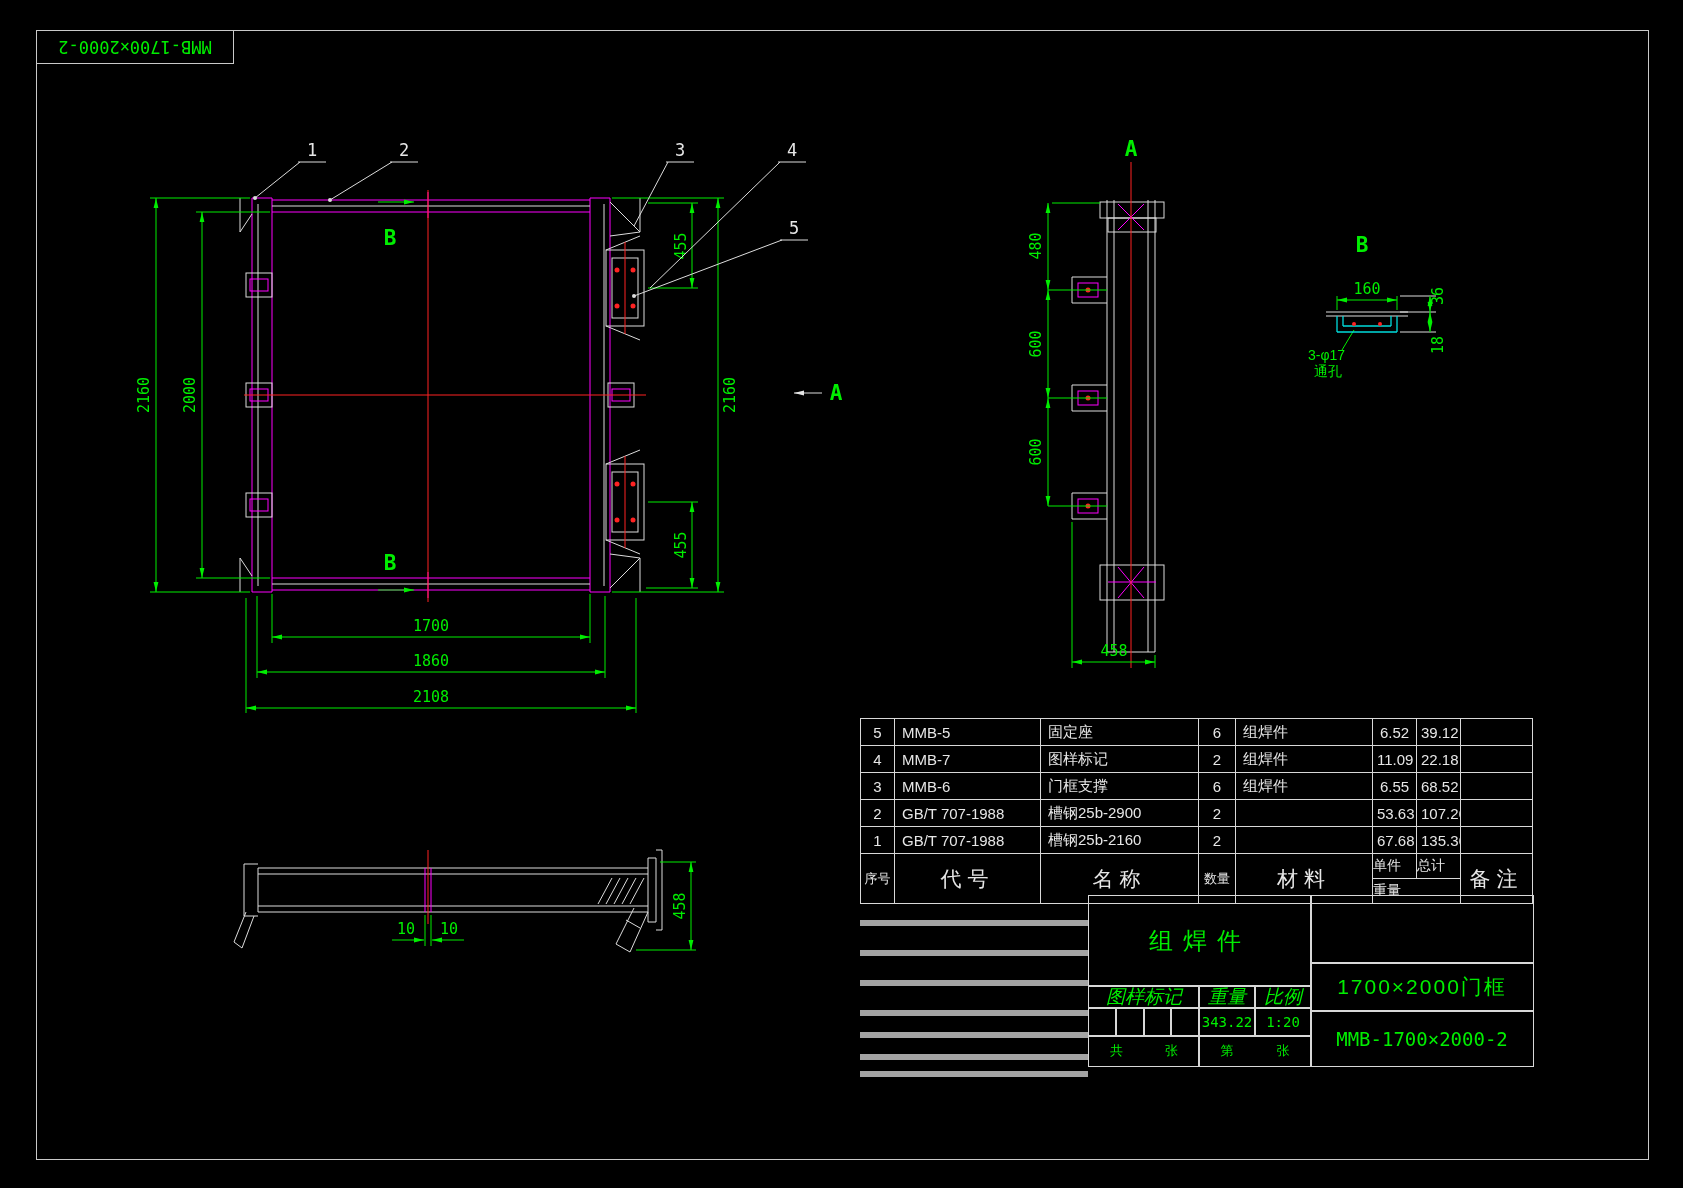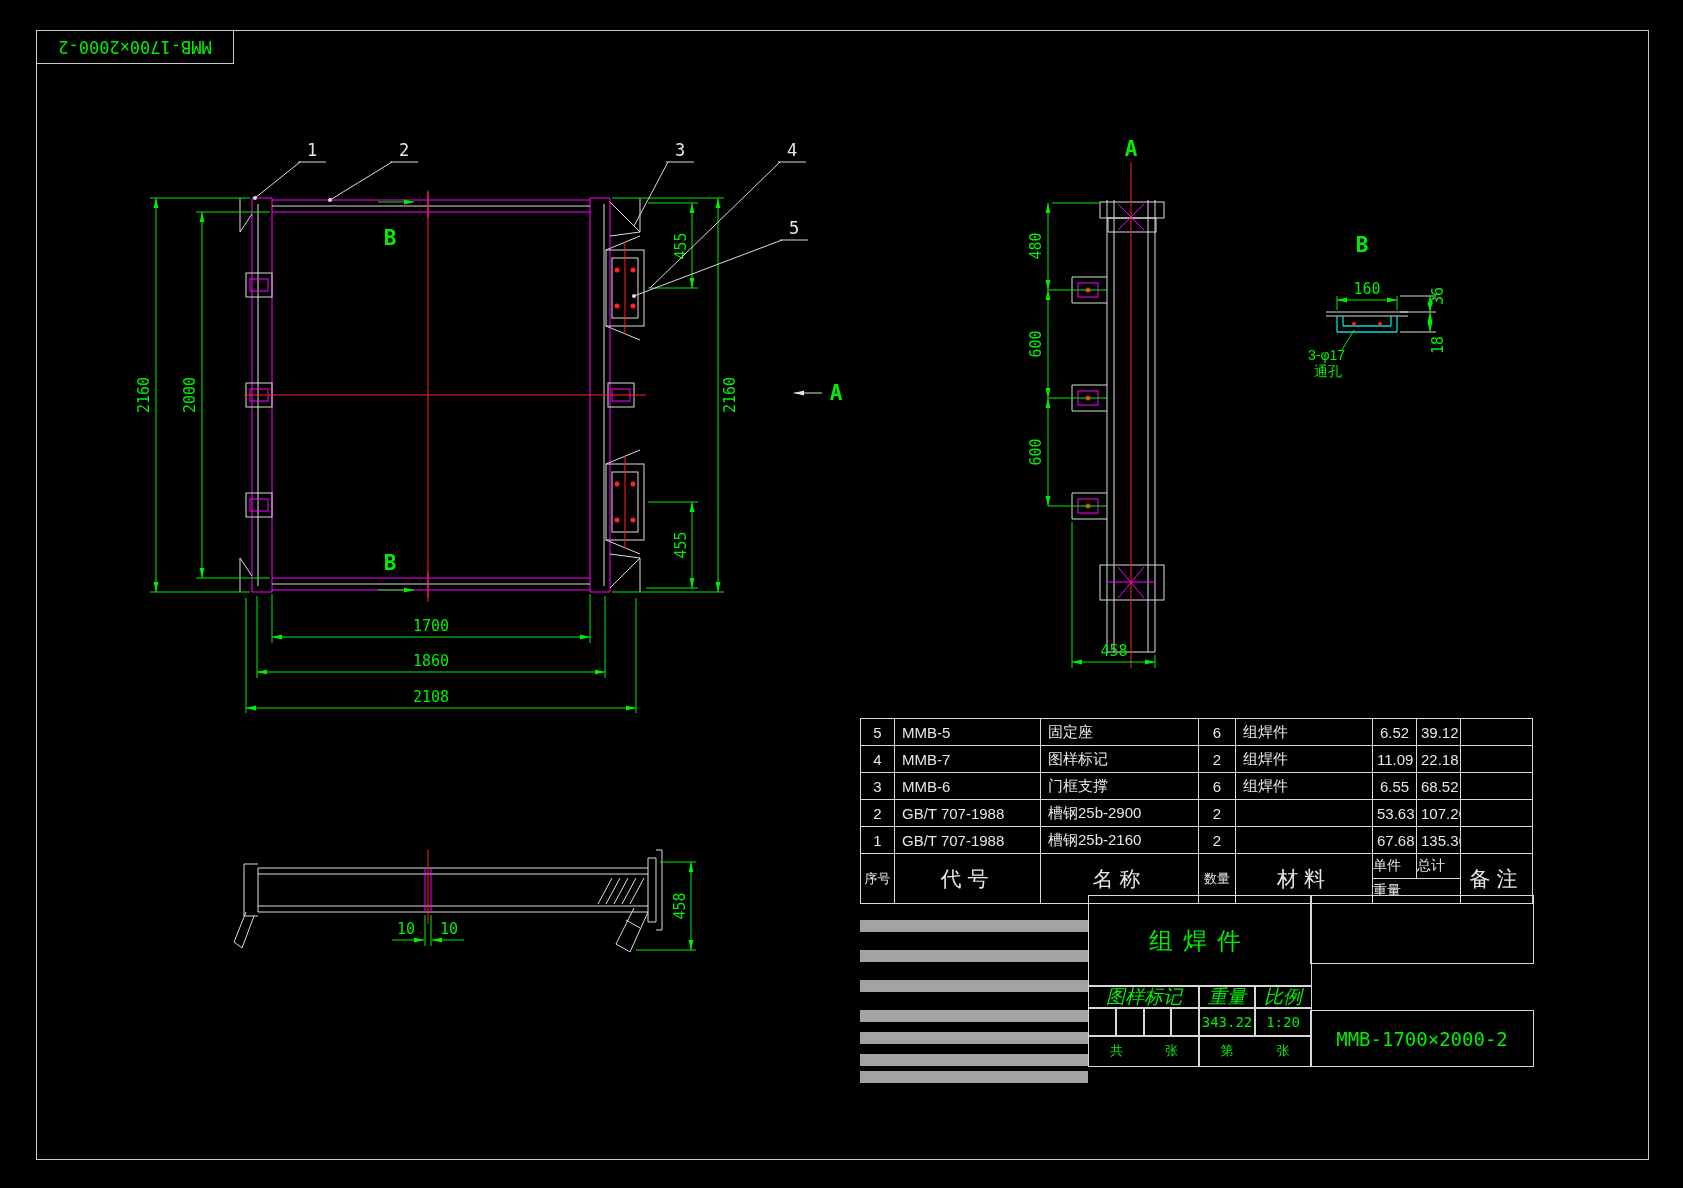--- a/index.html
+++ b/index.html
@@ -39,21 +39,21 @@
   table.bom td.h-sm  { font-size:13px; text-align:center; padding:0; letter-spacing:0; }
   table.bom td.h-md  { font-size:14px; text-align:left; padding:0; }
 
   
   .tb { position:absolute; left:860px; top:895px; width:672px; height:170px; color:#00ee00; }
   .tb .cell { position:absolute; border:1px solid #d8d8d8; display:flex; align-items:center;
           justify-content:center; overflow:hidden; }
   .tb-left { position:absolute; left:0; top:0; width:228px; height:170px; display:grid;
           grid-template-columns:33px 33px 92px 40px 30px;
           grid-template-rows:30px 30px 30px 22px 22px 17px 19px; }
-  .tb-left div { border:6px solid #a3a3a3; font-size:12px; display:flex; align-items:center;
+  .tb-left div { border:3px solid #a3a3a3; font-size:12px; display:flex; align-items:center;
           justify-content:center; overflow:hidden; white-space:nowrap;margin-top:25px; }
   .asm  { font-size:24px; letter-spacing:10px; }
   .pname { font-size:21px; letter-spacing:2px; }
   .dno  { font-size:19px; font-family:"DejaVu Sans Mono", monospace; }
   .lbl-sm { font-size:19px;font-style:italic; }
   .val  { font-size:14px; font-family:"DejaVu Sans Mono", monospace; }
   .sheet { justify-content:space-around !important; font-size:13px; }
 </style>
 </head>
 <body>
@@ -481,15 +481,16 @@
     <div class="cell sheet" style="left:228px;top:140px;width:110px;height:30px">
       <span>共</span>
       <span>张</span>
     </div>
     <div class="cell sheet" style="left:338px;top:140px;width:112px;height:30px">
       <span>第</span>
       <span>张</span>
     </div>
 
     <div class="cell" style="left:450px;top:0;width:222px;height:67px"></div>
+    <div class="cell pname" style="left:450px;top:67px;width:222px;height:48px">1700×2000门框</div>
     <div class="cell dno" style="left:450px;top:115px;width:222px;height:55px">MMB-1700×2000-2</div>
   </div>
 </div>
 
 </body></html>

